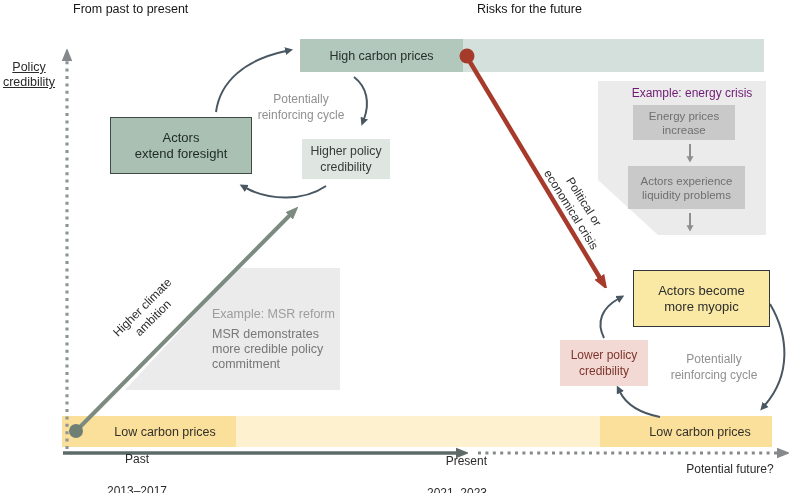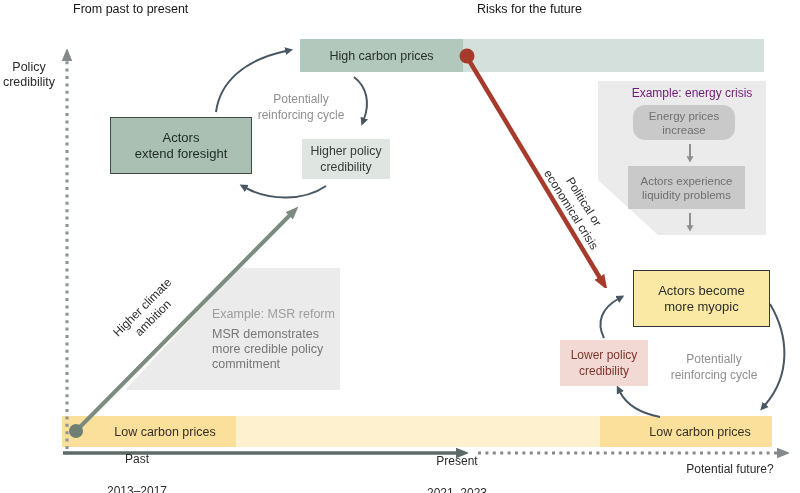--- a/index.html
+++ b/index.html
@@ -69,21 +69,21 @@
     <path d="M 770 304 C 789 336 791 375 765 405" fill="none" stroke="#495762" stroke-width="2" marker-end="url(#mSlate)"></path>
     <path d="M 660 417 C 640 413 626 404 620 392" fill="none" stroke="#495762" stroke-width="2" marker-end="url(#mSlate)"></path>
 
     <line x1="690" y1="144" x2="690" y2="157" stroke="#8f8f8f" stroke-width="2" marker-end="url(#mGray)"></line>
     <line x1="690" y1="213" x2="690" y2="226" stroke="#8f8f8f" stroke-width="2" marker-end="url(#mGray)"></line>
   </svg>
 
   <div class="t hdr" style="left:73px;top:1px;">From past to present</div>
   <div class="t hdr" style="left:477px;top:1px;">Risks for the future</div>
 
-  <div class="t c" style="left:0;top:59px;width:58px;height:32px;font-size:12.5px;line-height:15px;color:#2a2a2a;">Policy
+  <div class="t c" style="left:0;top:59px;width:58px;height:32px;font-size:12.5px;line-height:15px;color:#2a2a2a;text-decoration:underline;">Policy
 credibility</div>
 
   <div class="t c" style="left:300px;top:39px;width:163px;height:33px;color:#25302a;">High carbon prices</div>
   <div class="t c" style="left:90px;top:417px;width:150px;height:29px;color:#33302a;">Low carbon prices</div>
   <div class="t c" style="left:625px;top:417px;width:150px;height:29px;color:#33302a;">Low carbon prices</div>
 
   <div class="node" style="left:110px;top:117px;width:140px;height:55px;background:#a9c0b3;
        border:1.5px solid #3e4b45;color:#1f2925;">Actors
 extend foresight</div>
 
@@ -111,29 +111,29 @@
        line-height:15px;color:#2b2b2b;transform:rotate(58deg);">Political or
 economical crisis</div>
 
   <div class="t" style="left:212px;top:306px;color:#9d9d9d;">Example: MSR reform</div>
   <div class="t" style="left:212px;top:327px;color:#777777;line-height:15px;">MSR demonstrates
 more credible policy
 commitment</div>
 
   <div class="t c" style="left:617px;top:85px;width:150px;height:16px;color:#701a75;font-size:12px;">Example: energy crisis</div>
   <div class="node" style="left:633px;top:105px;width:102px;height:35px;background:#c9c9c9;
-       font-size:11.5px;line-height:14px;color:#6f6f6f;border-radius:12px;">Energy prices
+       font-size:11.5px;line-height:14px;color:#6f6f6f;">Energy prices
 increase</div>
   <div class="node" style="left:628px;top:166px;width:117px;height:43px;background:#c9c9c9;
        font-size:11.5px;line-height:14px;color:#6f6f6f;">Actors experience
 liquidity problems</div>
 
   <div class="t c" style="left:97px;top:459px;width:80px;height:32px;font-size:12px;color:#2b2b2b;line-height:16px;">
     <span><span>Past</span><br>
     <span>2013–2017</span></span>
   </div>
-  <div class="t c" style="left:417px;top:461px;width:80px;height:32px;font-size:12px;color:#2b2b2b;line-height:16px;">
+  <div class="t c" style="left:417px;top:461px;width:80px;height:32px;font-size:12px;color:#2b2b2b;line-height:16px;text-align:right;">
     <span><span>Present</span><br>
     <span>2021–2023</span></span>
   </div>
   <div class="t c" style="left:655px;top:461px;width:150px;height:16px;font-size:12px;color:#2b2b2b;">Potential future?</div>
 
 </div>
 
 </body></html>

